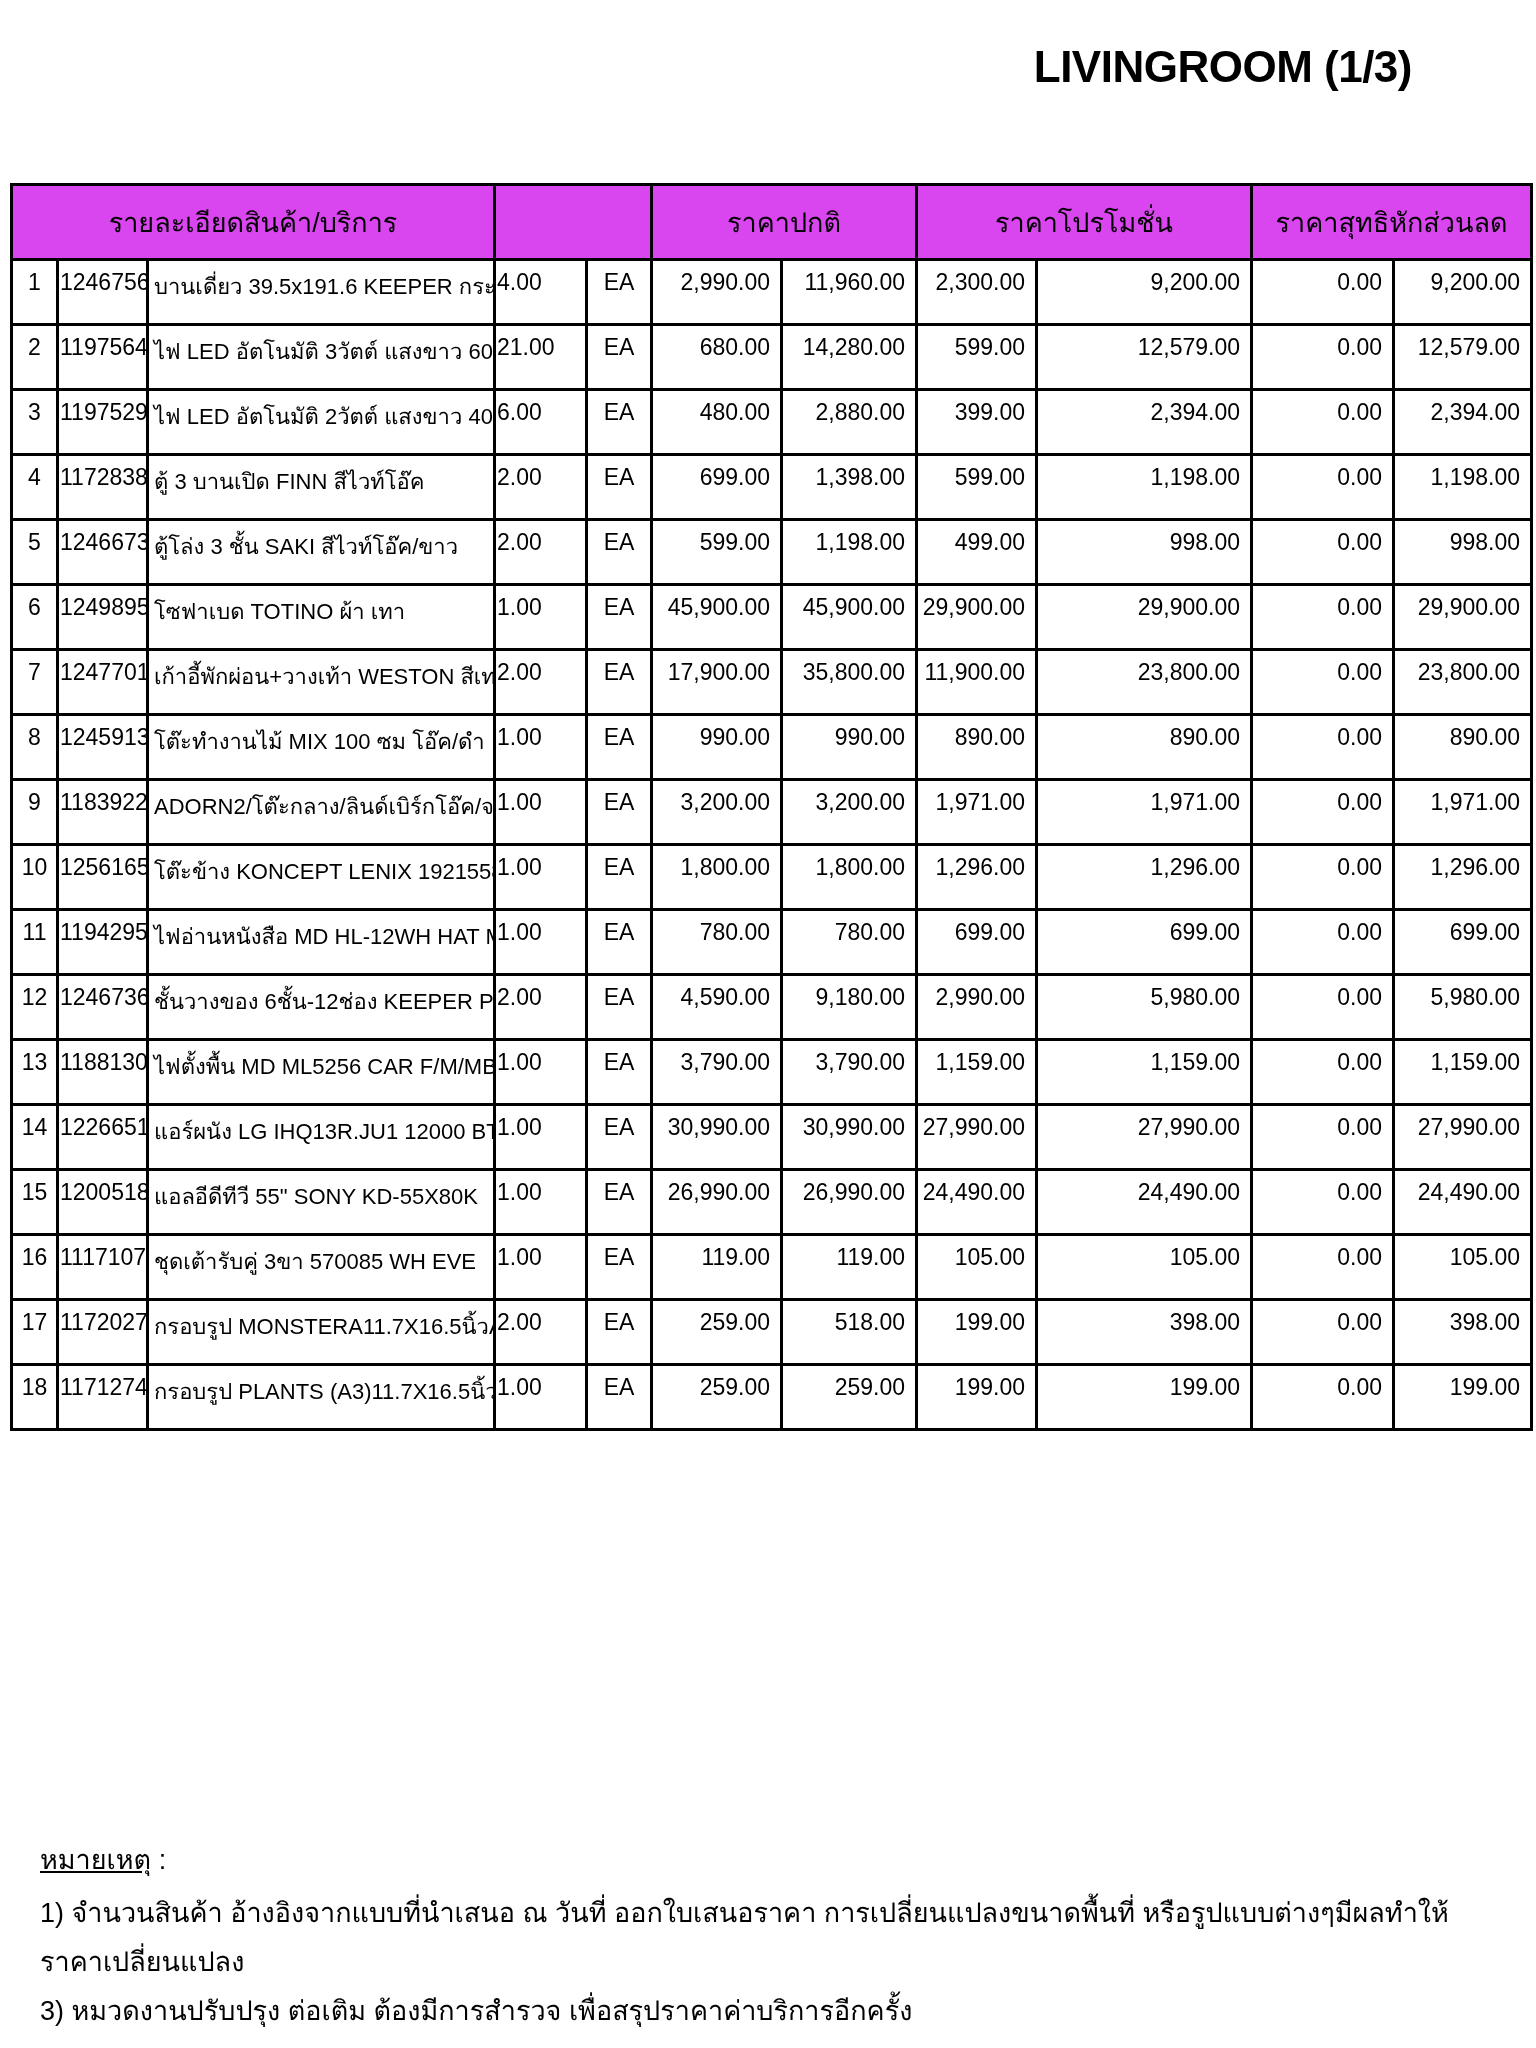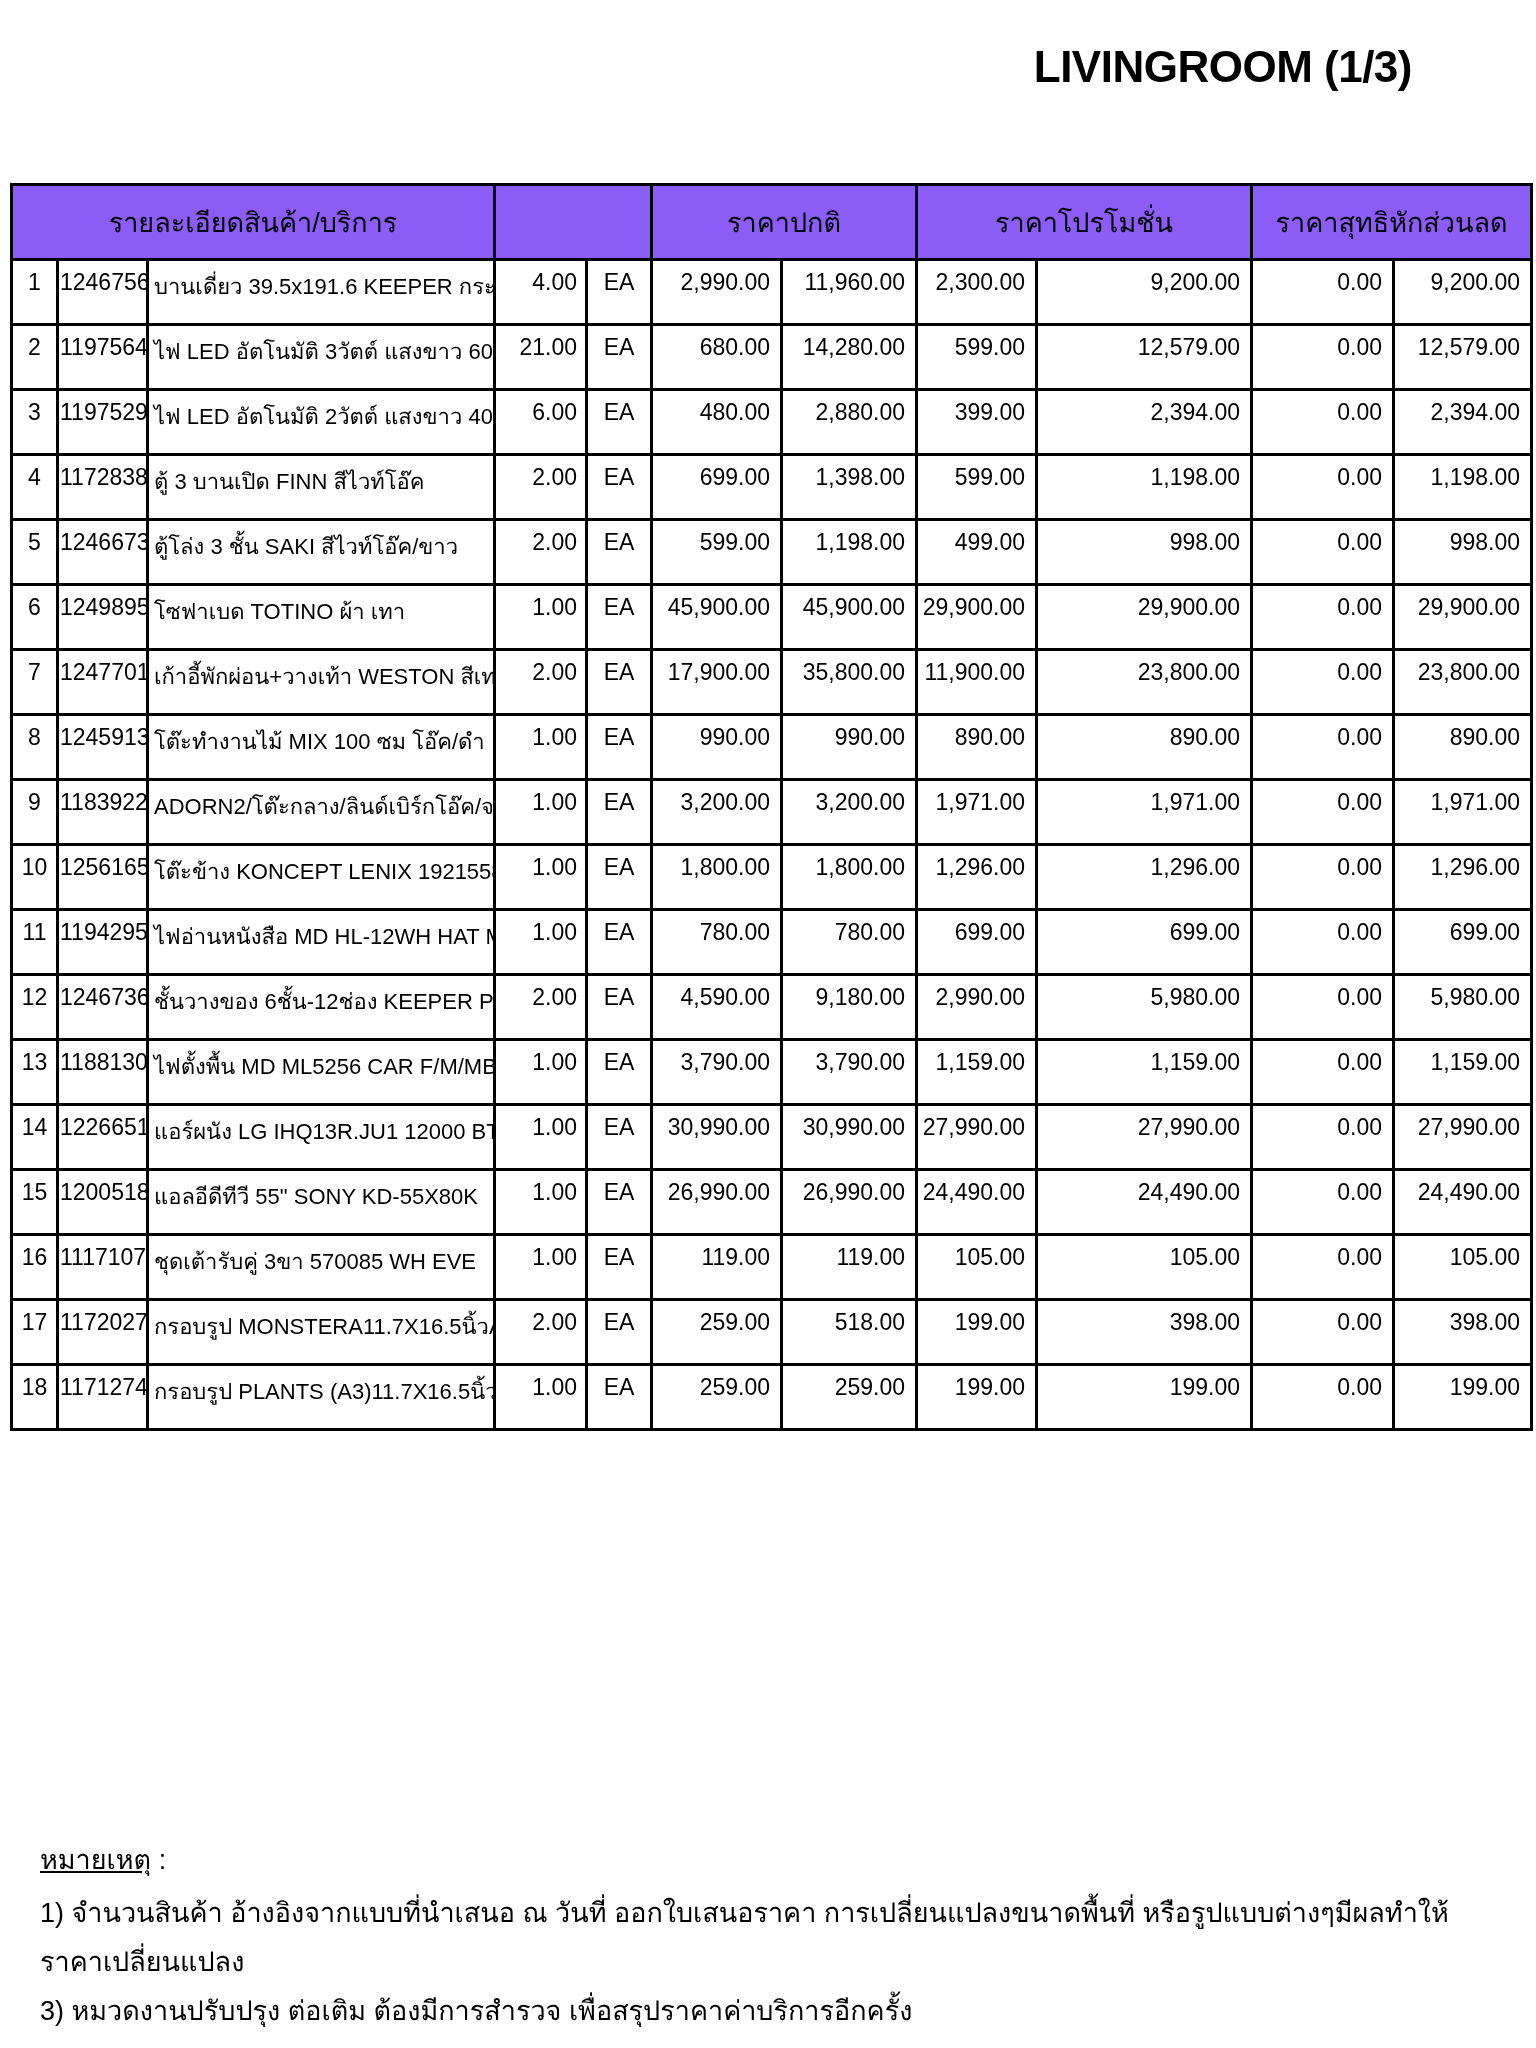--- a/index.html
+++ b/index.html
@@ -11,35 +11,35 @@
   .page-title {
     position:absolute; top:42px; right:124px;
     font-size:44px; font-weight:bold; letter-spacing:-0.5px;
   }
   table.quote {
     position:absolute; left:10px; top:183px; width:1520px;
     border-collapse:collapse; table-layout:fixed;
   }
   .quote th, .quote td { border:3px solid #000; box-sizing:border-box; overflow:hidden; }
   .group-row th {
-    background:#8b5cf6; height:75px; font-size:27px; font-weight:normal;
+    background:#d946ef; height:75px; font-size:27px; font-weight:normal;
     text-align:center; vertical-align:middle;
   }
   .col-row th {
     background:#ffffff; height:77px; font-size:24px; font-weight:normal;
     text-align:center; vertical-align:top; padding-top:9px;
   }
   .quote td {
     height:65px; font-size:23px; vertical-align:top; padding-top:8px;
     white-space:nowrap;
   }
   td.c-no, td.c-article, td.c-unit { text-align:center; }
   td.c-desc { text-align:left; padding-left:5px; font-size:22px; }
   td.num { text-align:right; padding-right:10px; }
-  td.c-qty { text-align:right; padding-right:8px; }
+  td.c-qty { padding-right:8px; }
   .notes {
     position:absolute; left:40px; top:1836px; width:1460px;
     font-size:27px; line-height:49px;
   }
   .notes-heading { margin-bottom:4px; }
   .notes-heading .ul { text-decoration:underline; }
 </style>
 </head>
 <body>
 

